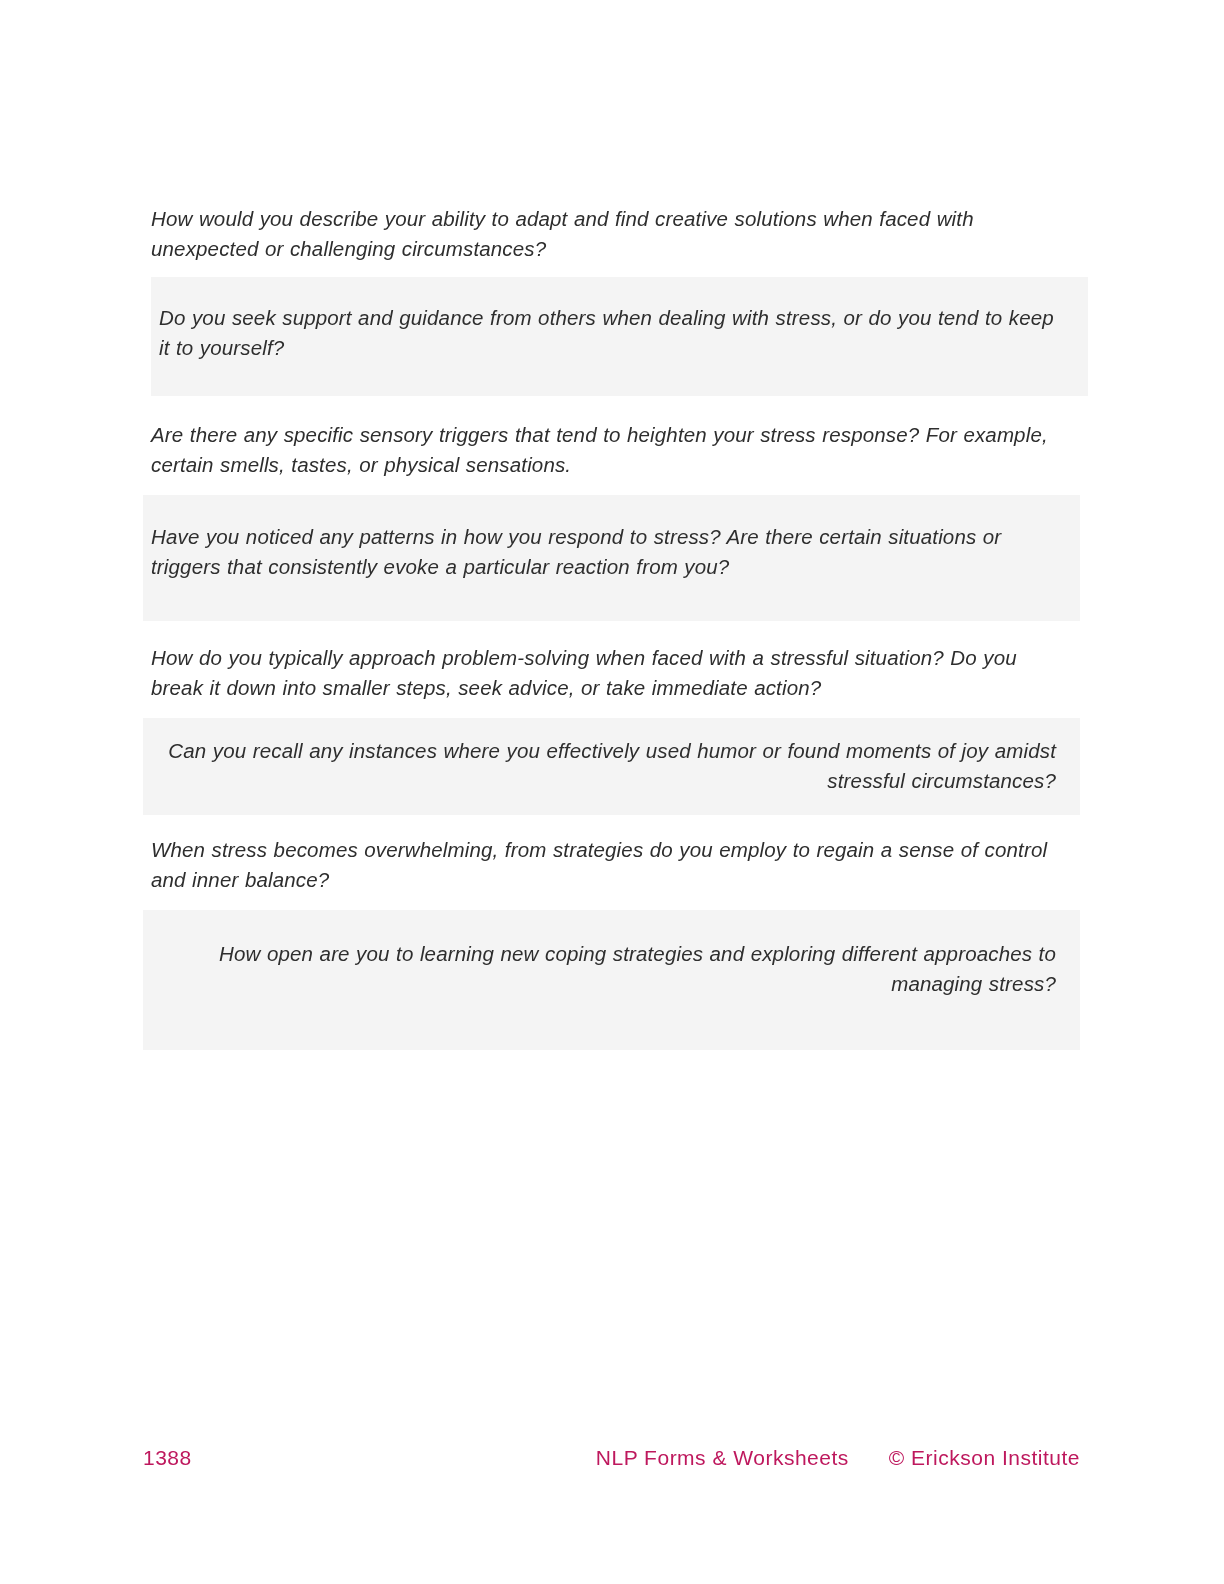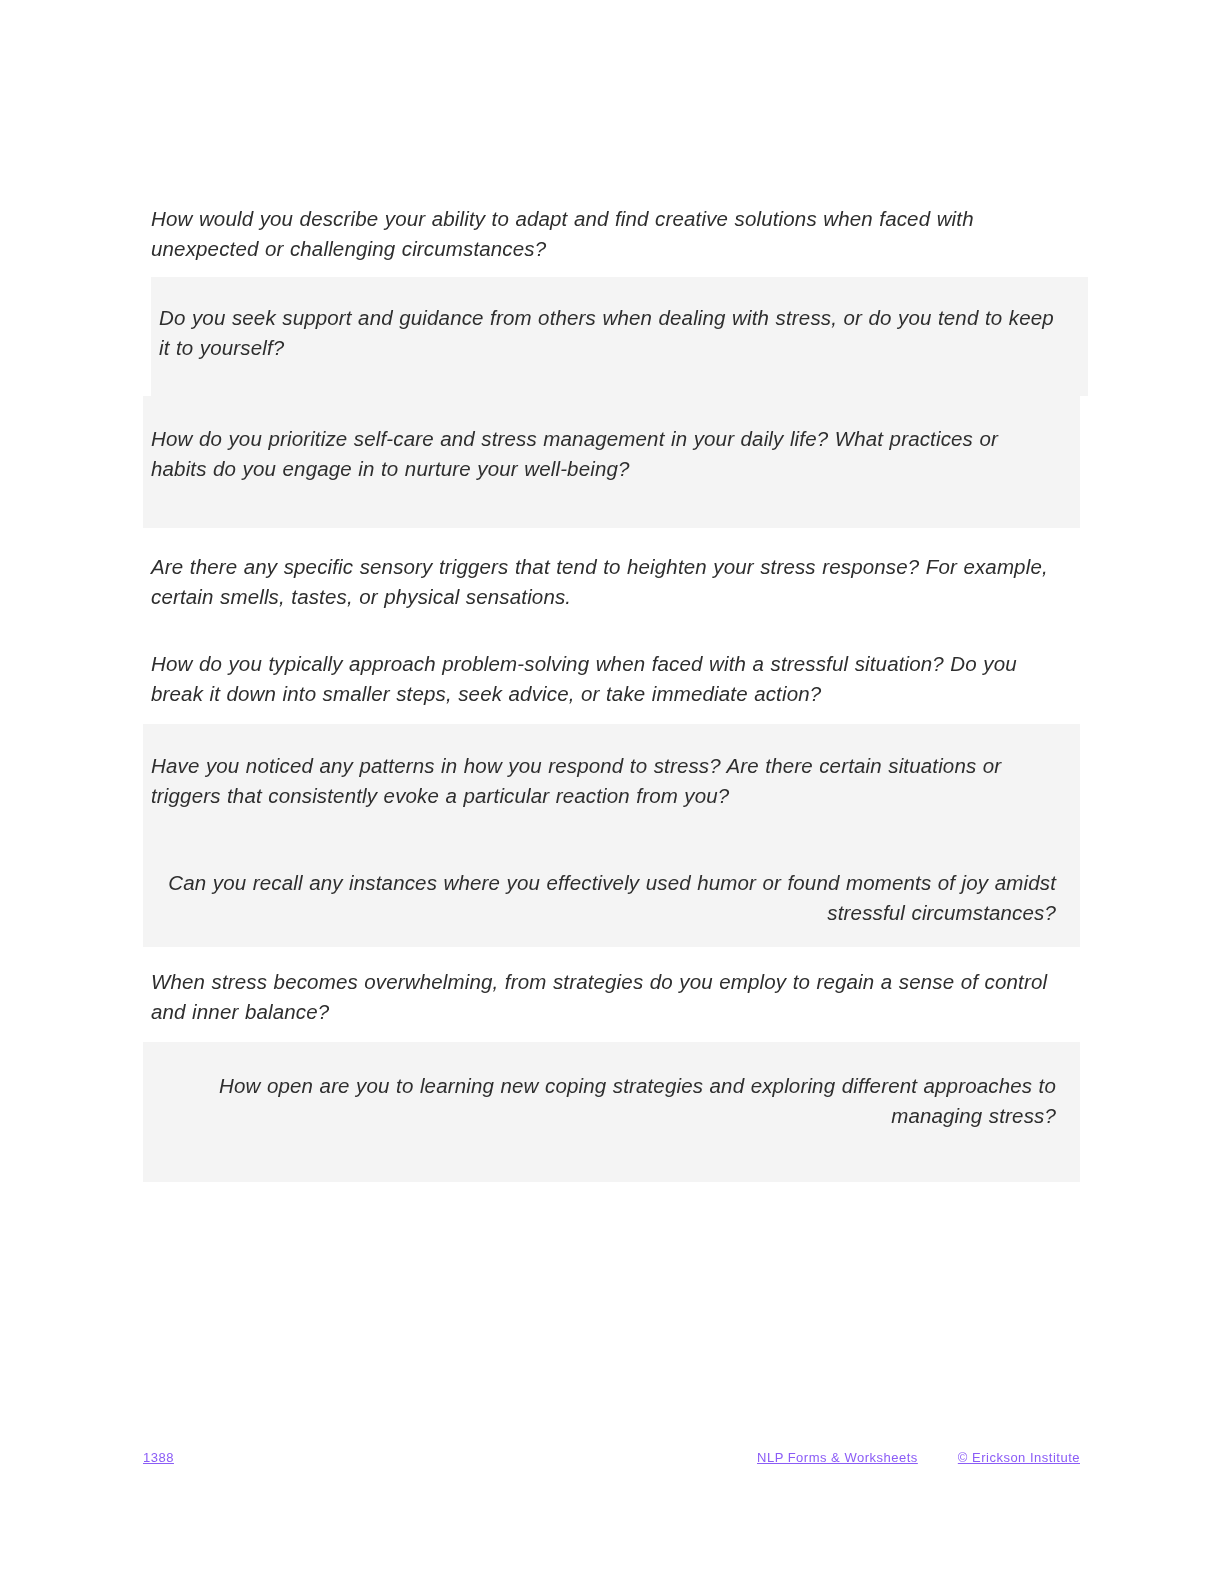--- a/index.html
+++ b/index.html
@@ -77,26 +77,25 @@
     height: 28px;
     display: flex;
     align-items: center;
     justify-content: space-between;
   }
 
   .footer-item {
     font-family: "Liberation Sans", sans-serif;
     font-style: normal;
     font-weight: 400;
-    font-size: 13px;
+    font-size: 21px;
     line-height: 22px;
-    color: #8b5cf6;
+    color: #be185d;
     letter-spacing: 0.5px;
     white-space: nowrap;
-    text-decoration: underline;
   }
 
   .footer-left   { flex: 0 0 auto; text-align: left; }
   .footer-center { flex: 1 1 auto; text-align: right; padding-right: 40px; }
   .footer-right  { flex: 0 0 auto; text-align: right; }
 </style>
 </head>
 <body>
 
 <div class="page">
@@ -105,34 +104,31 @@
 
     <div class="q-block b1">
       <p class="q-text">How would you describe your ability to adapt and find creative solutions when faced with unexpected or challenging circumstances?</p>
     </div>
 
     <div class="q-block shaded b2">
       <p class="q-text">Do you seek support and guidance from others when dealing with stress, or do you tend to keep it to yourself?</p>
     </div>
 
 
-    <div class="q-block shaded b4">
-      <p class="q-text">How do you prioritize self-care and stress management in your daily life? What practices or habits do you engage in to nurture your well-being?</p>
-    </div>
 
     <div class="q-block b5">
       <p class="q-text">Are there any specific sensory triggers that tend to heighten your stress response? For example, certain smells, tastes, or physical sensations.</p>
     </div>
 
+    <div class="q-block shaded b6">
+      <p class="q-text">Have you noticed any patterns in how you respond to stress? Are there certain situations or triggers that consistently evoke a particular reaction from you?</p>
+    </div>
+
     <div class="q-block b7">
       <p class="q-text">How do you typically approach problem-solving when faced with a stressful situation? Do you break it down into smaller steps, seek advice, or take immediate action?</p>
-    </div>
-
-    <div class="q-block shaded b6">
-      <p class="q-text">Have you noticed any patterns in how you respond to stress? Are there certain situations or triggers that consistently evoke a particular reaction from you?</p>
     </div>
 
     <div class="q-block shaded b8">
       <p class="q-text">Can you recall any instances where you effectively used humor or found moments of joy amidst stressful circumstances?</p>
     </div>
 
     <div class="q-block b9">
       <p class="q-text">When stress becomes overwhelming, from strategies do you employ to regain a sense of control and inner balance?</p>
     </div>
 

